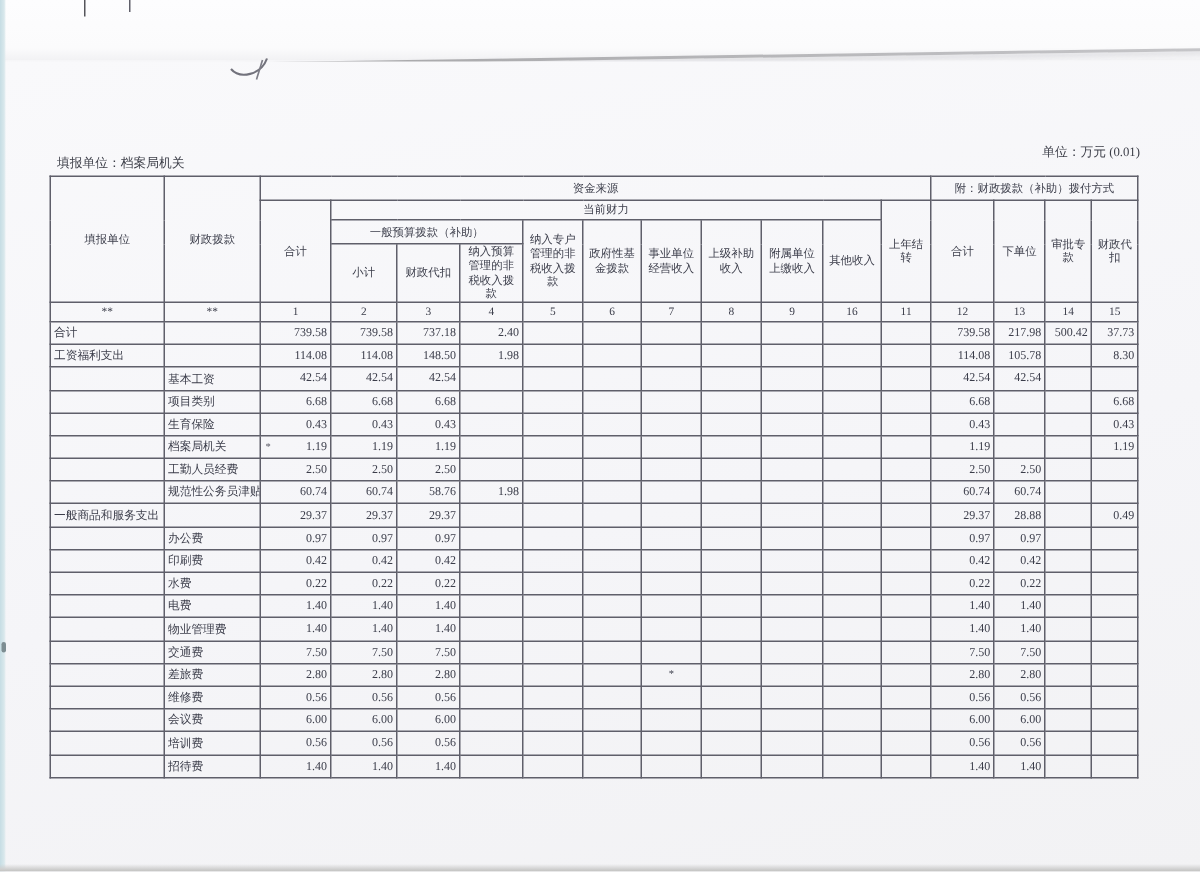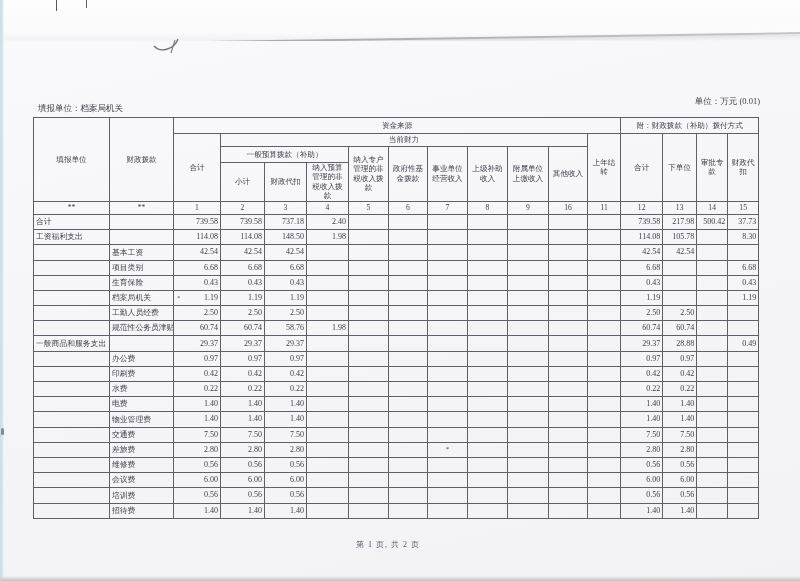--- a/index.html
+++ b/index.html
@@ -522,15 +522,14 @@
           <td class="num"></td>
           <td class="num"></td>
           <td class="num">1.40</td>
           <td class="num">1.40</td>
           <td class="num"></td>
           <td class="num"></td>
         </tr>
       </tbody>
   </table>
 
-  <div class="page-footer">第 1 页, 共 2 页</div>
 
 </div>
 
 </body></html>

